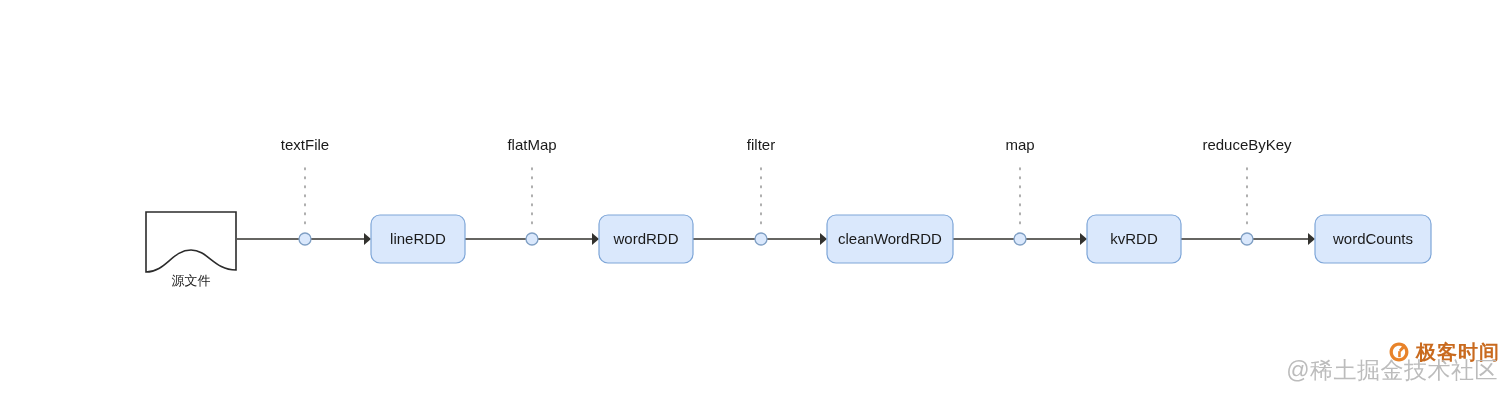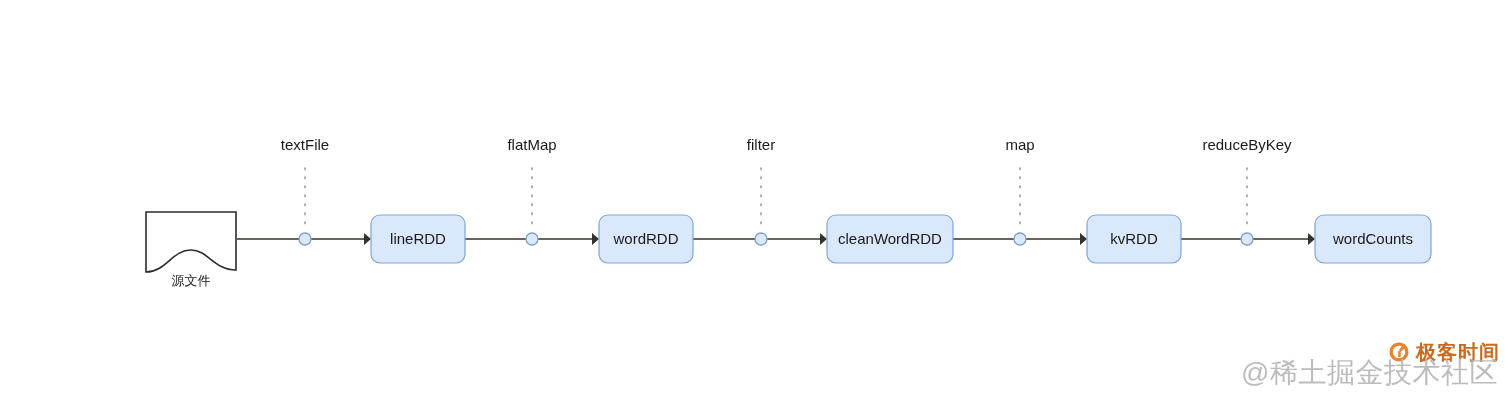--- a/index.html
+++ b/index.html
@@ -106,21 +106,21 @@
     color: #c96a1e;
     letter-spacing: 1px;
     line-height: 1;
     white-space: nowrap;
   }
   .wm-bottom {
     position: absolute;
     right: 4px;
     top: 24px;
     font-family: "Liberation Sans", sans-serif;
-    font-size: 28px;
+    font-size: 23px;
     color: #b9b9b9;
     letter-spacing: 0.5px;
     line-height: 1;
     white-space: nowrap;
     opacity: 0.95;
   }
 </style>
 </head>
 <body>
 

